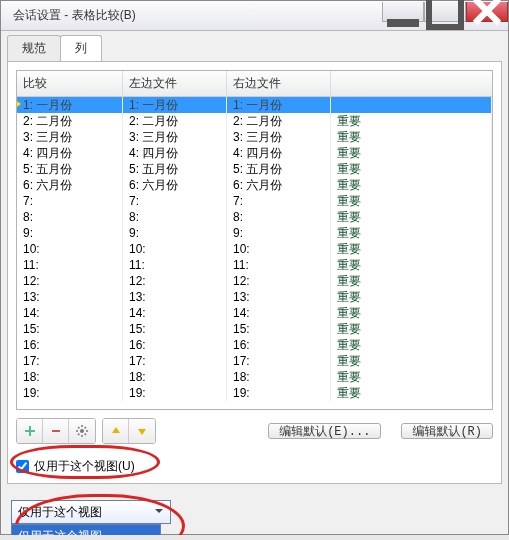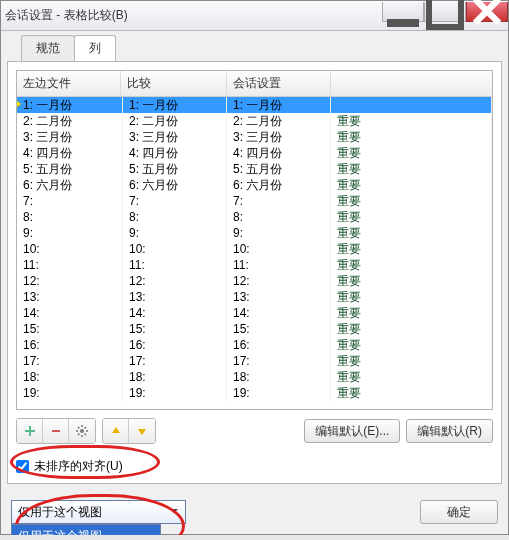--- a/index.html
+++ b/index.html
@@ -1,52 +1,52 @@
 <!DOCTYPE html>
 <html><head>
 <meta charset="utf-8">
 <style>
   * { box-sizing: border-box; }
   html, body { margin:0; padding:0; font-family: "Microsoft YaHei", Tahoma, sans-serif; font-size:12px; background:#e8e8e8; }
   .window { width:509px; background:#f0f0f0; border:1px solid #888; }
   .titlebar { height:30px; background:linear-gradient(#fbfbfd,#e7e8ef); display:flex; align-items:center; border-bottom:1px solid #b8b8b8; }
-  .titlebar .title { flex:1; padding-left:4px; color:#333; }
+  .titlebar .title { flex:1; padding-left:12px; color:#333; }
   .titlebar .winbtn { width:42px; height:20px; margin-top:-8px; display:flex; align-items:center; justify-content:center; border:1px solid #aaa; border-top:none; background:linear-gradient(#f6f6f9,#dfe0e6); }
   .titlebar .winbtn.min svg, .titlebar .winbtn.max svg { fill:#555; }
   .titlebar .winbtn.close { background:linear-gradient(#e78, #c9302c); border-color:#933; color:#fff; margin-right:0; }
   .titlebar .winbtn.close svg { fill:#fff; }
-  .tabs { display:flex; padding:4px 6px 0 20px; }
+  .tabs { display:flex; padding:4px 6px 0 6px; }
   .tab { padding:4px 14px 4px 14px; border:1px solid #b8b8b8; border-bottom:none; background:#ececec; margin-right:-1px; border-top-left-radius:3px; border-top-right-radius:3px; color:#333; }
   .tab.active { background:#fff; position:relative; z-index:2; }
   .tabpage { border:1px solid #b8b8b8; background:#fff; margin:0 6px 6px 6px; padding:8px; position:relative; }
   .grid-wrap { border:1px solid #b4b4b4; }
   .grid-head { display:flex; background:linear-gradient(#fdfdfd,#ececec); border-bottom:1px solid #ccc; }
   .grid-head .hc { padding:4px 6px; border-right:1px solid #ddd; color:#333; }
   .c0 { flex:0 0 106px; } .c1 { flex:0 0 104px; } .c2 { flex:0 0 104px; } .c3 { flex:1 1 auto; }
   .grid-body { height:312px; overflow-y:scroll; background:#fff; }
   .row { display:flex; height:16px; line-height:16px; }
   .row .cell { border-right:1px solid #eee; padding:0 6px; overflow:hidden; white-space:nowrap; }
-  .row.sel { background:#3399ff; color:#000000; }
+  .row.sel { background:#3399ff; color:#404040; }
   .row.sel .cell.c0 { position:relative; }
   .row .grey { color:#14532d; }
   .row.sel .grey { color:#dfeeff; }
   .arrow-ind { position:absolute; left:-2px; top:3px; width:0; height:0; border-top:4px solid transparent; border-bottom:4px solid transparent; border-left:6px solid #ffe900; filter:drop-shadow(0 0 1px #b59d00); }
   .toolbar { display:flex; margin-top:8px; align-items:center; }
   .tb-group { display:flex; border:1px solid #b4b4b4; border-radius:3px; overflow:hidden; }
   .tb-btn { width:26px; height:24px; display:flex; align-items:center; justify-content:center; border-right:1px solid #ccc; background:linear-gradient(#fdfdfd,#ececec); }
   .tb-btn:last-child { border-right:none; }
   .tb-btn svg { width:12px; height:12px; }
   .spacer { flex:1; }
-  .btn { height:24px; padding:0 10px; border:1px solid #aaa; border-radius:3px; background:linear-gradient(#fdfdfd,#e8e8e8); color:#333; margin-left:6px; display:inline-flex; align-items:center; }
+  .btn { height:16px; padding:0 10px; border:1px solid #aaa; border-radius:3px; background:linear-gradient(#fdfdfd,#e8e8e8); color:#333; margin-left:20px; display:inline-flex; align-items:center;font-family:Liberation Mono, monospace; }
   .checkbox-row { margin-top:14px; display:flex; align-items:center; }
   .checkbox-row input { margin:0 5px 0 0; }
   .annot { position:absolute; border:3px solid #d22; border-radius:50%/60%; pointer-events:none; }
   .annot1 { left:2px; bottom:4px; width:150px; height:34px; }
   .bottom-bar { display:flex; align-items:center; padding:10px; }
-  .dropdown { position:relative; width:175px; }
+  .dropdown { position:relative; width:160px; }
   .dd-button { border:1px solid #6a7ea8; background:linear-gradient(#fff,#e7eefb); height:24px; display:flex; align-items:center; padding:0 6px; }
   .dd-button .chev { margin-left:auto; }
   .dd-menu { position:absolute; left:0; top:24px; width:150px; border:1px solid #6a7ea8; background:#fff; z-index:10; }
   .dd-item { padding:3px 6px; }
   .dd-item.sel { background:#2f6fd0; color:#fff; }
   .annot2 { position:absolute; border:3px solid #d22; border-radius:50%/55%; pointer-events:none; left:4px; top:-6px; width:170px; height:64px; }
 </style>
 </head>
 <body>
 
@@ -71,23 +71,23 @@
   </div>
 
   <div class="tabs" id="tab-bar">
       <div class="tab">规范</div>
       <div class="tab active">列</div>
     </div>
 
   <div class="tabpage">
     <div class="grid-wrap">
       <div class="grid-head">
+        <div class="hc c0">比较</div>
         <div class="hc c1">左边文件</div>
-        <div class="hc c0">比较</div>
-        <div class="hc c2">会话设置</div>
+        <div class="hc c2">右边文件</div>
       </div>
       <div class="grid-body" id="grid-body">
           <div class="row sel">
             <div class="cell c0">1:  一月份<span class="arrow-ind"></span></div>
             <div class="cell c1">1:  一月份</div>
             <div class="cell c2">1:  一月份</div>
             <div class="cell c3 grey"></div>
           </div>
           <div class="row">
             <div class="cell c0">2:  二月份</div>
@@ -234,36 +234,35 @@
             </svg>
           </div>
       </div>
       <div class="spacer"></div>
       <div class="btn">编辑默认(E)...</div>
       <div class="btn">编辑默认(R)</div>
     </div>
 
     <div class="checkbox-row">
       <input type="checkbox" id="cb1" checked="" style="">
-      <label for="cb1">未排序的对齐(U)</label>
+      <label for="cb1">仅用于这个视图(U)</label>
     </div>
     <div class="annot annot1"></div>
   </div>
 
   <div class="bottom-bar">
     <div class="dropdown">
       <div class="dd-button">
         <span>仅用于这个视图</span>
         <span class="chev">
           <svg width="10" height="10" viewBox="0 0 10 10">
               <path d="M1 3 L5 7 L9 3 Z" fill="#444"></path>
             </svg>
         </span>
       </div>
       <div class="dd-menu" id="dd-menu">
           <div class="dd-item sel">仅用于这个视图</div>
         </div>
       <div class="annot2"></div>
     </div>
     <div class="spacer"></div>
-    <div class="btn" style="width:78px;justify-content:center">确定</div>
   </div>
 </div>
 
 </body></html>

